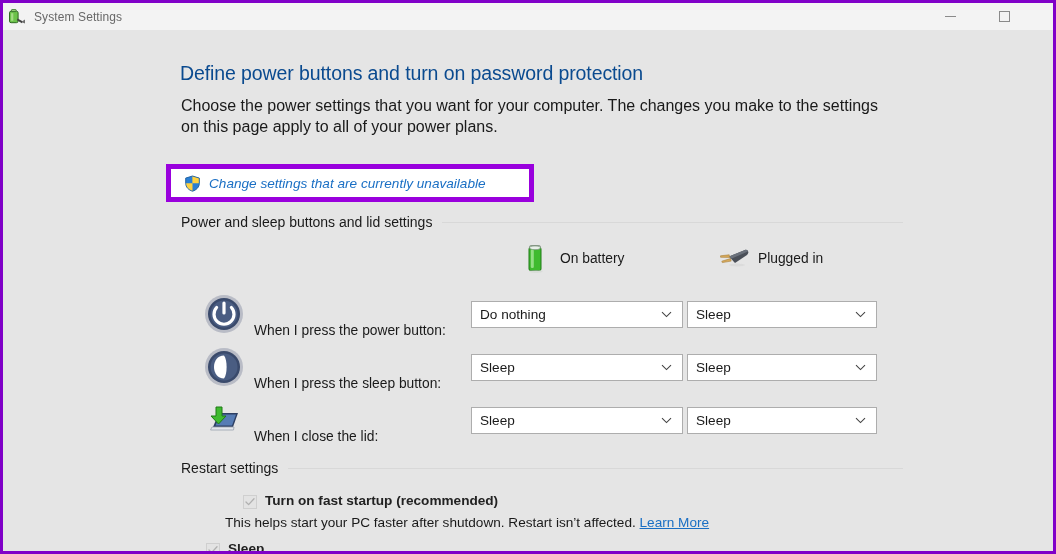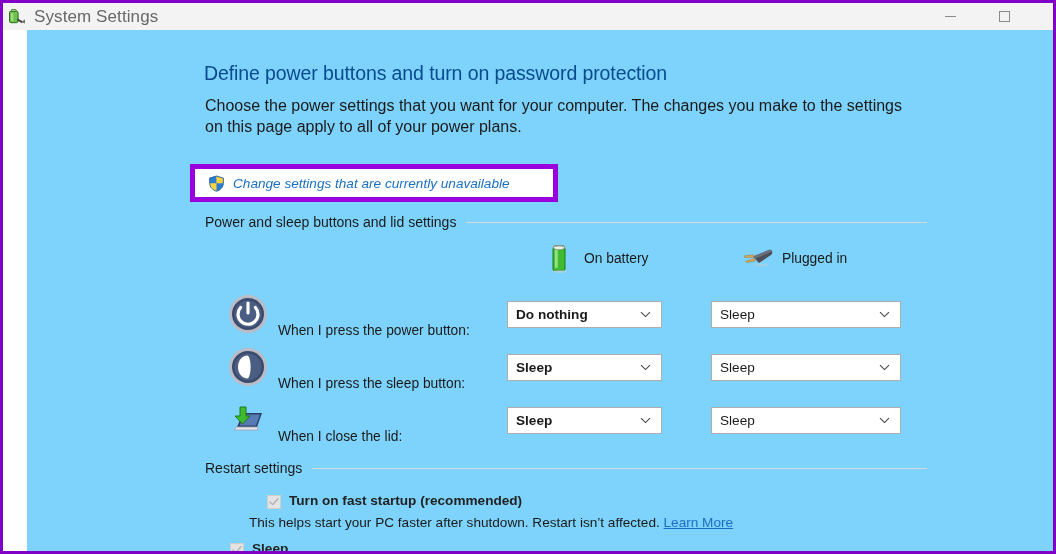--- a/index.html
+++ b/index.html
@@ -36,21 +36,21 @@
   }
   #app-icon {
     width: 18px;
     height: 18px;
     margin-left: 5px;
     margin-right: 8px;
     flex: 0 0 auto;
     position: relative;
   }
   #title-text {
-    font-size: 17px;
+    font-size: 12px;
     color: #686868;
     letter-spacing: 0.1px;
     white-space: nowrap;
   }
   .winbtn {
     position: absolute;
     top: 0;
     width: 46px;
     height: 27px;
     display: flex;
@@ -68,22 +68,21 @@
     width: 11px;
     height: 11px;
     box-sizing: border-box;
     border: 1.5px solid #8a8a8a;
   }
 
   
   #content {
     position: relative;
     height: 521px;
-    background: #7dd3fc;
-    margin-left: 24px;
+    background: #e5e5e5;
   }
 
   #page-title {
     position: absolute;
     left: 177px;
     top: 32px;
     font-size: 19.5px;
     color: #0a4a8f;
     white-space: nowrap;
     letter-spacing: -0.1px;
@@ -203,21 +202,21 @@
     position: absolute;
     top: 9px;
     height: 27px;
     box-sizing: border-box;
     background: #ffffff;
     border: 1px solid #adadad;
     display: flex;
     align-items: center;
     cursor: default;
   }
-  .combo.c1 { left: 480px; width: 155px; font-weight: bold; }
+  .combo.c1 { left: 468px; width: 212px; }
   .combo.c2 { left: 684px; width: 190px; }
   .combo .cval {
     font-size: 13.6px;
     color: #1a1a1a;
     margin-left: 8px;
     white-space: nowrap;
     flex: 1 1 auto;
     overflow: hidden;
   }
   .combo .chev {

